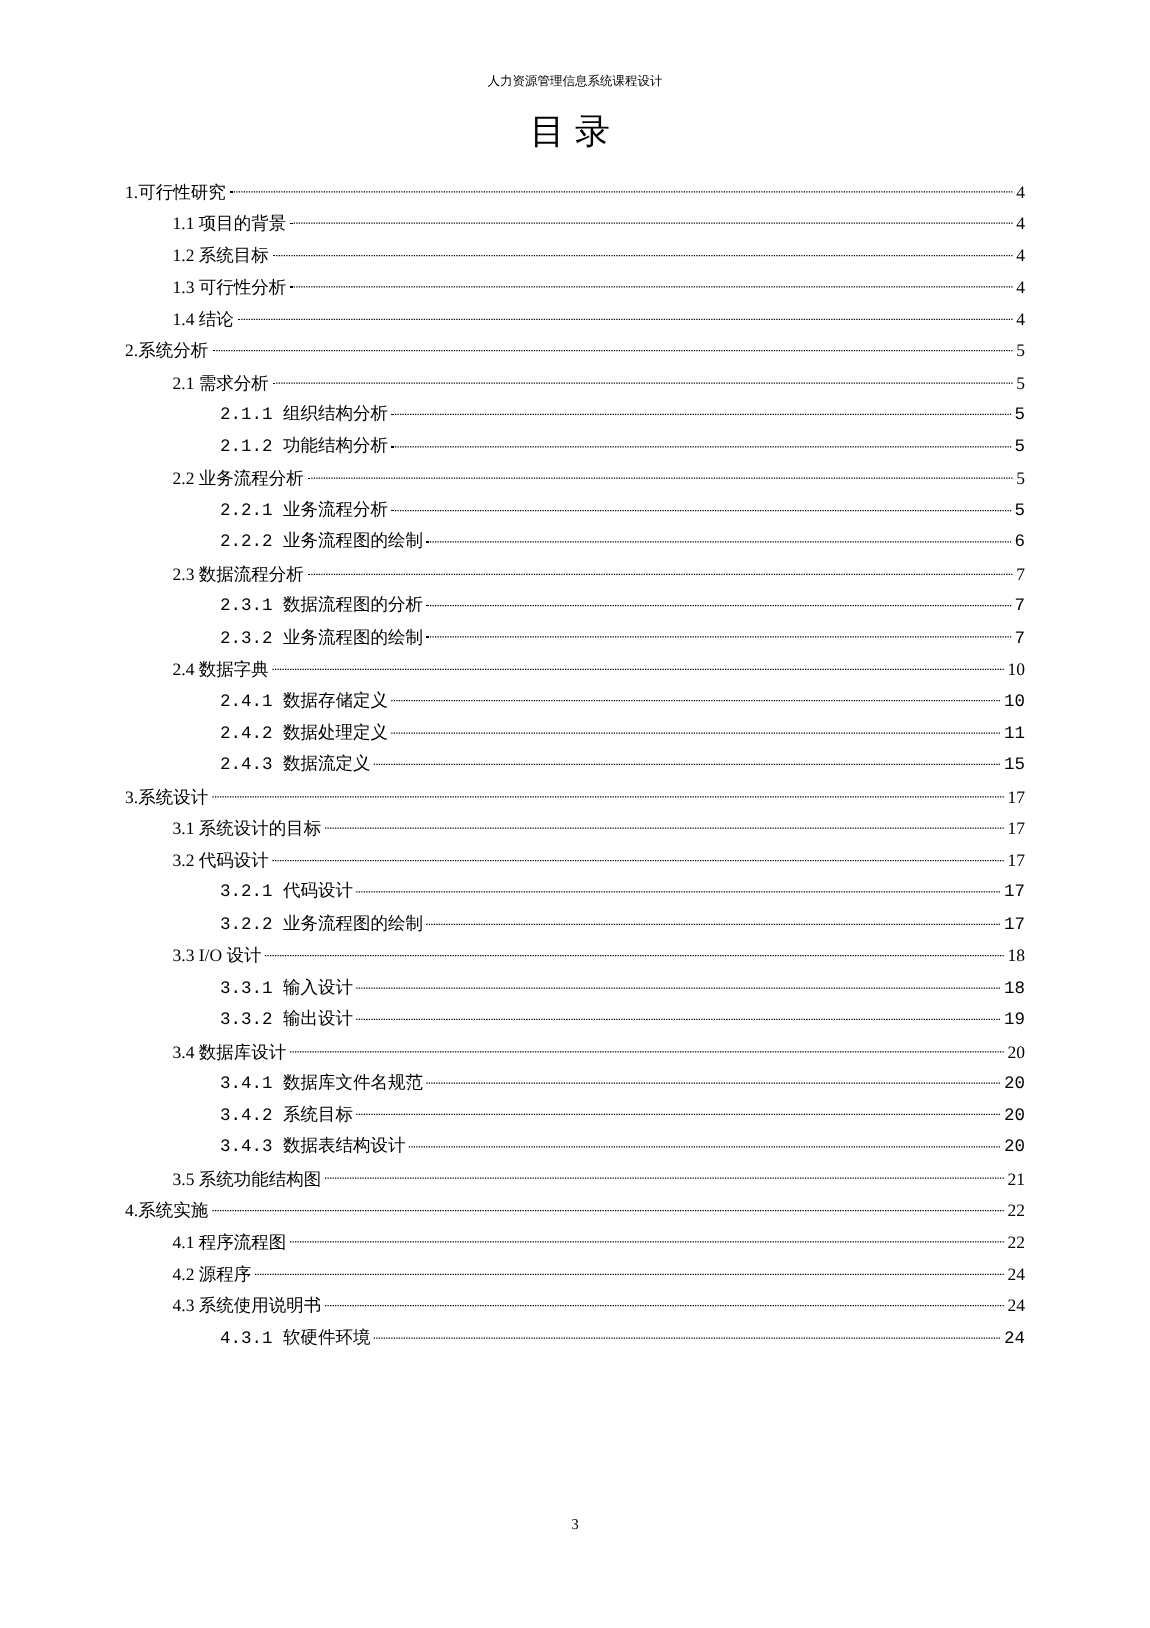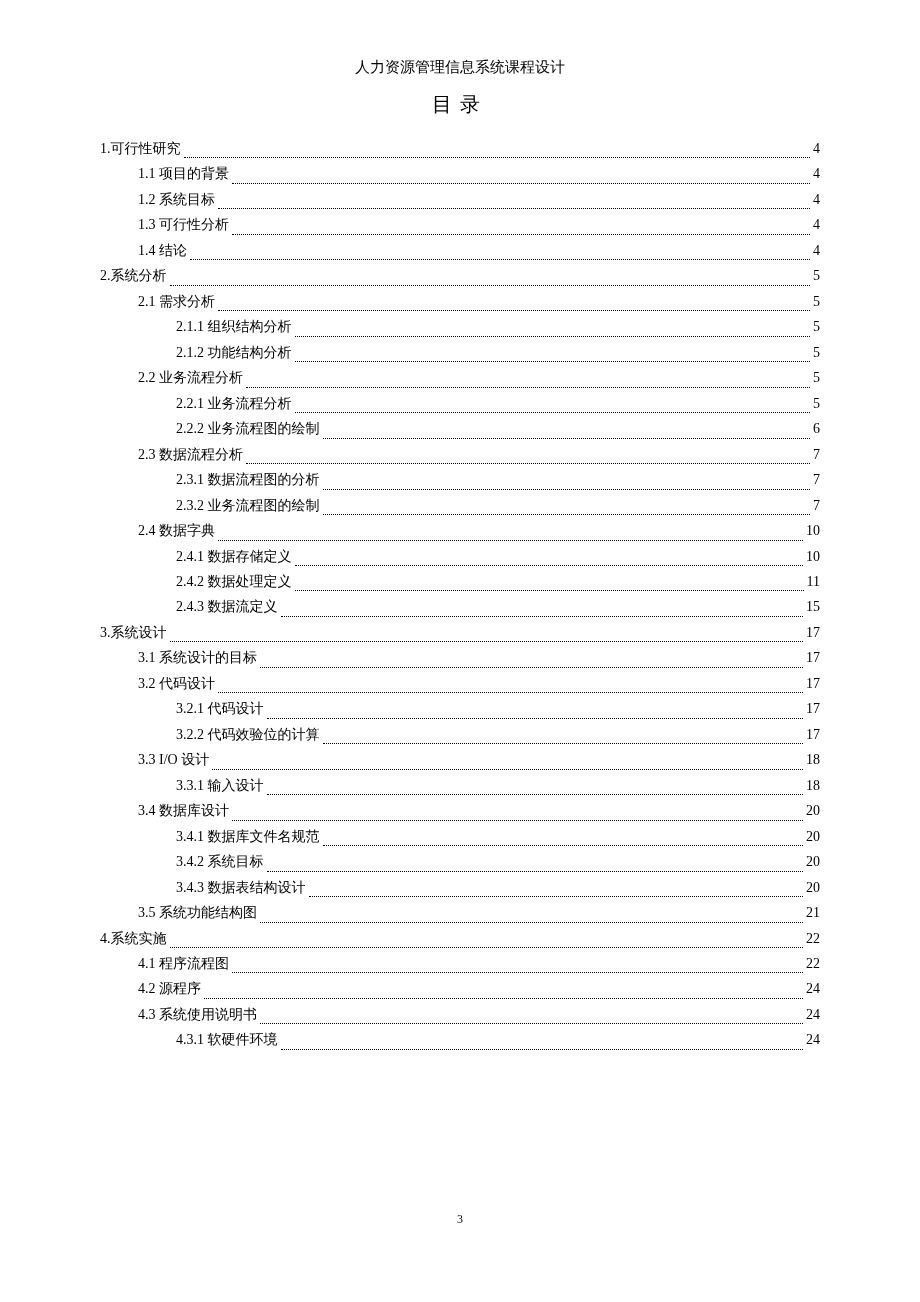--- a/index.html
+++ b/index.html
@@ -6,56 +6,56 @@
     body {
       width: 920px;
       height: 1302px;
       background: #fff;
       font-family: "SimSun", "宋体", serif;
       color: #000;
       padding: 58px 100px 0 100px;
     }
     .header-title {
       text-align: center;
-      font-size: 15px;
+      font-size: 10px;
       margin-bottom: 14px;
       font-family: "SimSun", "宋体", serif;
     }
     .toc-title {
       text-align: center;
-      font-size: 20px;
+      font-size: 28px;
       margin-bottom: 18px;
       letter-spacing: 8px;
       font-family: "SimSun", "宋体", serif;
     }
     .toc {
       font-size: 14px;
       line-height: 1.82;
     }
     .toc-entry {
       display: flex;
-      align-items: flex-end;
+      align-items: flex-start;
       white-space: nowrap;
     }
     .toc-label {
       flex: 0 0 auto;
     }
     .toc-dots {
       flex: 1 1 auto;
       overflow: hidden;
       border-bottom: 1.5px dotted #000;
       margin: 0 3px 3px 3px;
       height: 0.85em;
     }
     .toc-page {
       flex: 0 0 auto;
     }
     .indent-0 { padding-left: 0; }
     .indent-1 { padding-left: 38px; }
-    .indent-2 { padding-left: 76px; }
+    .indent-2 { padding-left: 76px; font-family: Liberation Mono, monospace; }
     .footer-page {
       position: absolute;
       width: 920px;
       left: 0;
       top: 1212px;
       text-align: center;
       font-size: 12px;
       font-family: "Times New Roman", serif;
     }
   </style>
@@ -174,33 +174,38 @@
       <span class="toc-label">3.2 代码设计 </span>
       <span class="toc-dots"></span>
       <span class="toc-page">17</span>
     </div>
     <div class="toc-entry indent-2">
       <span class="toc-label">3.2.1 代码设计 </span>
       <span class="toc-dots"></span>
       <span class="toc-page">17</span>
     </div>
     <div class="toc-entry indent-2">
-      <span class="toc-label">3.2.2 代码效验位的计算 </span>
+      <span class="toc-label">3.2.2 业务流程图的绘制 </span>
       <span class="toc-dots"></span>
       <span class="toc-page">17</span>
     </div>
     <div class="toc-entry indent-1">
       <span class="toc-label">3.3 I/O 设计 </span>
       <span class="toc-dots"></span>
       <span class="toc-page">18</span>
     </div>
     <div class="toc-entry indent-2">
       <span class="toc-label">3.3.1 输入设计 </span>
       <span class="toc-dots"></span>
       <span class="toc-page">18</span>
+    </div>
+    <div class="toc-entry indent-2">
+      <span class="toc-label">3.3.2 输出设计 </span>
+      <span class="toc-dots"></span>
+      <span class="toc-page">19</span>
     </div>
     <div class="toc-entry indent-1">
       <span class="toc-label">3.4 数据库设计 </span>
       <span class="toc-dots"></span>
       <span class="toc-page">20</span>
     </div>
     <div class="toc-entry indent-2">
       <span class="toc-label">3.4.1 数据库文件名规范 </span>
       <span class="toc-dots"></span>
       <span class="toc-page">20</span>

